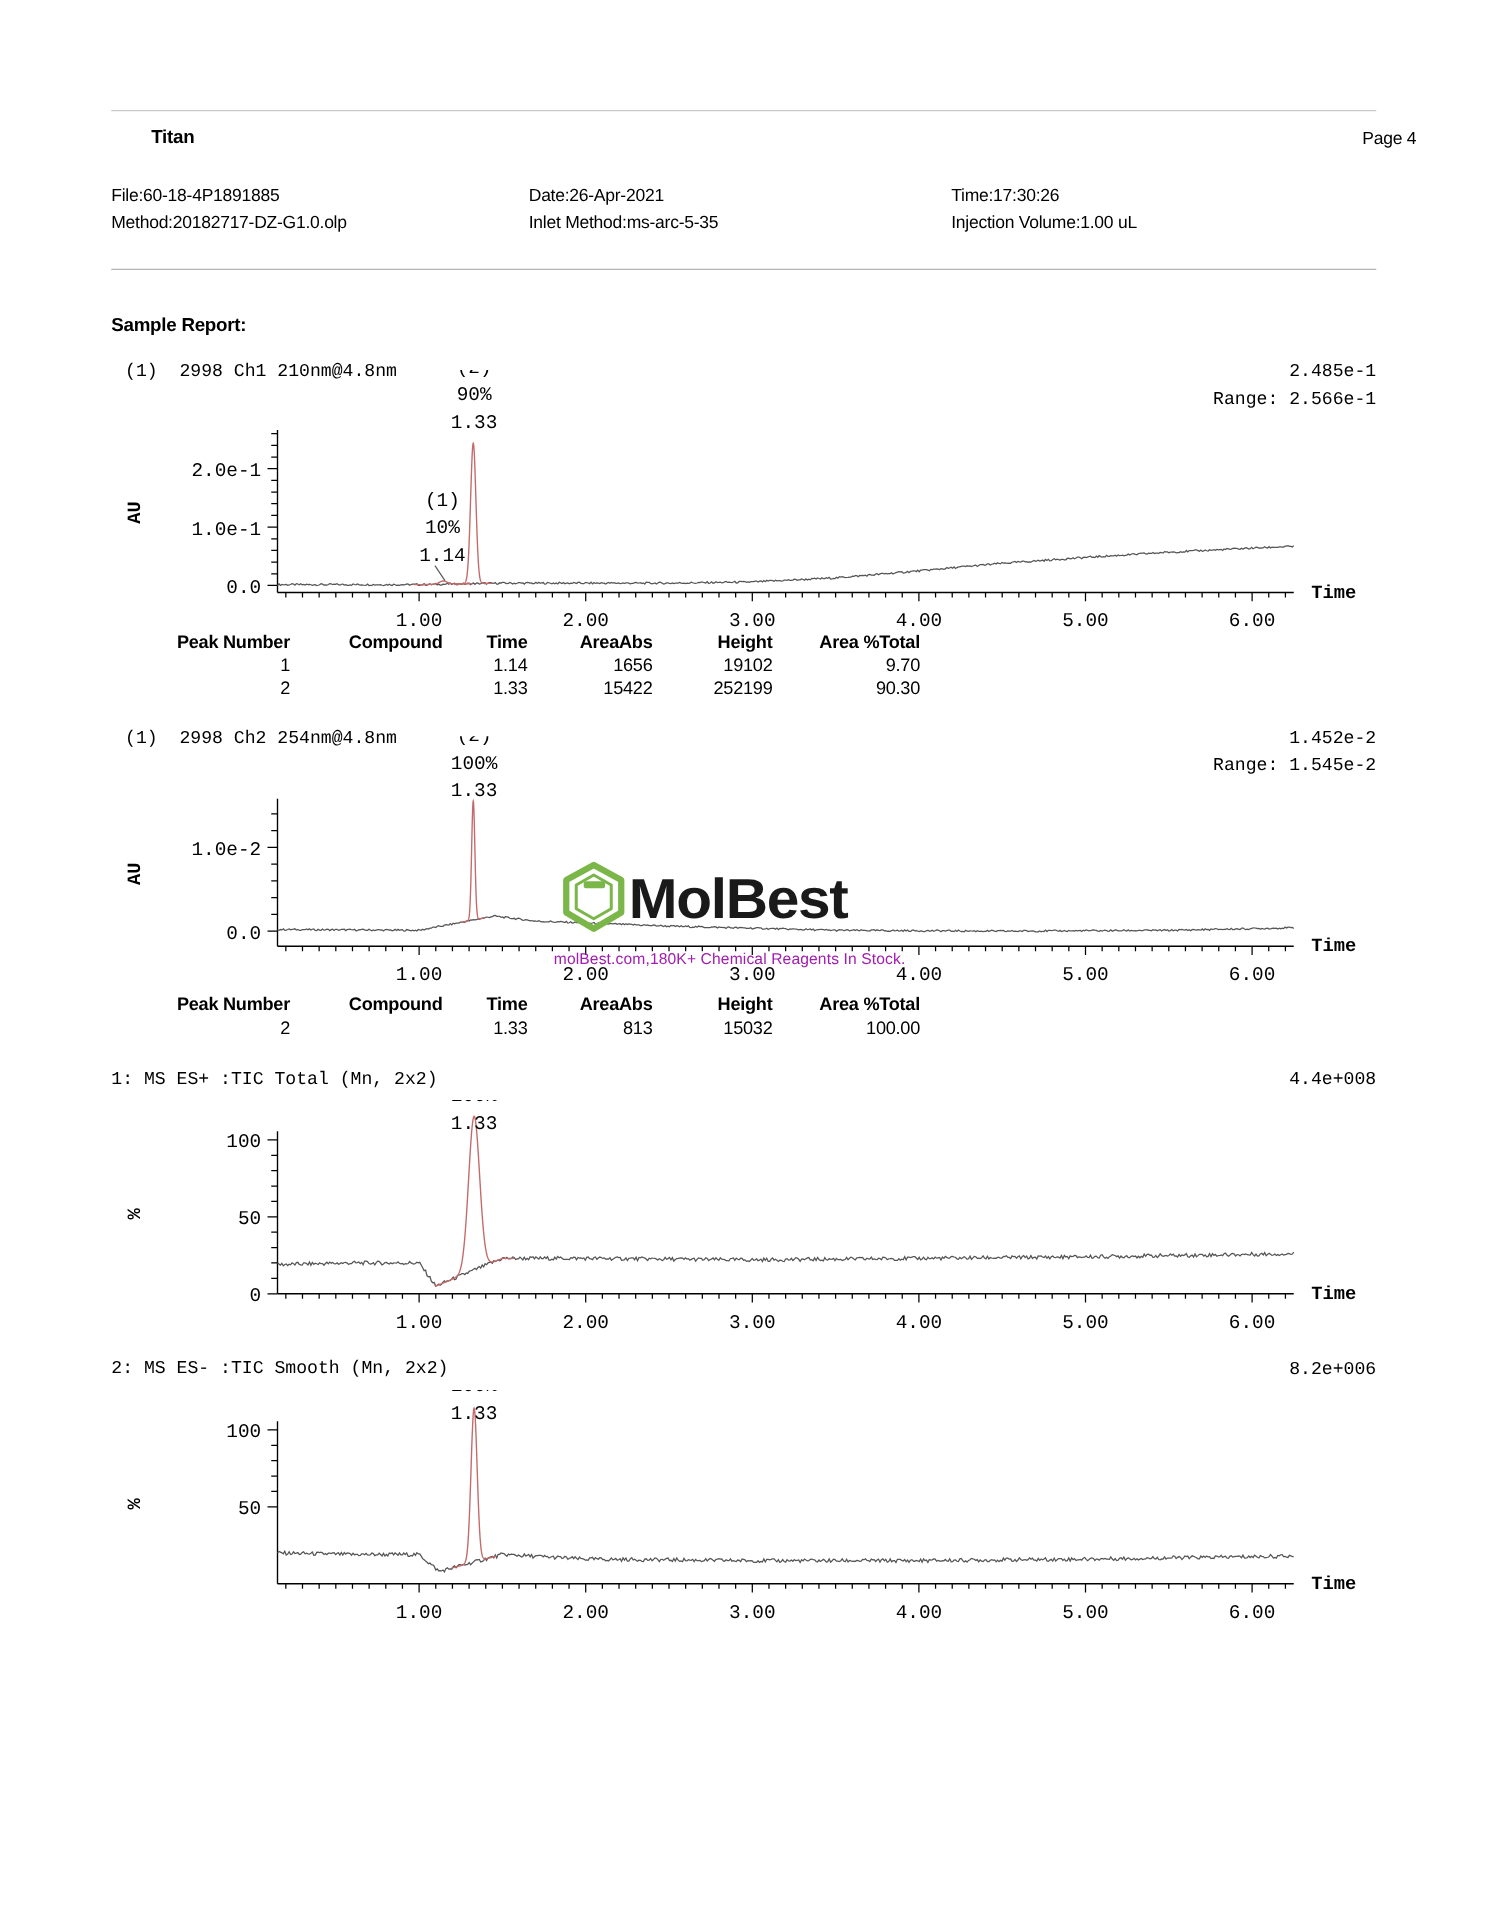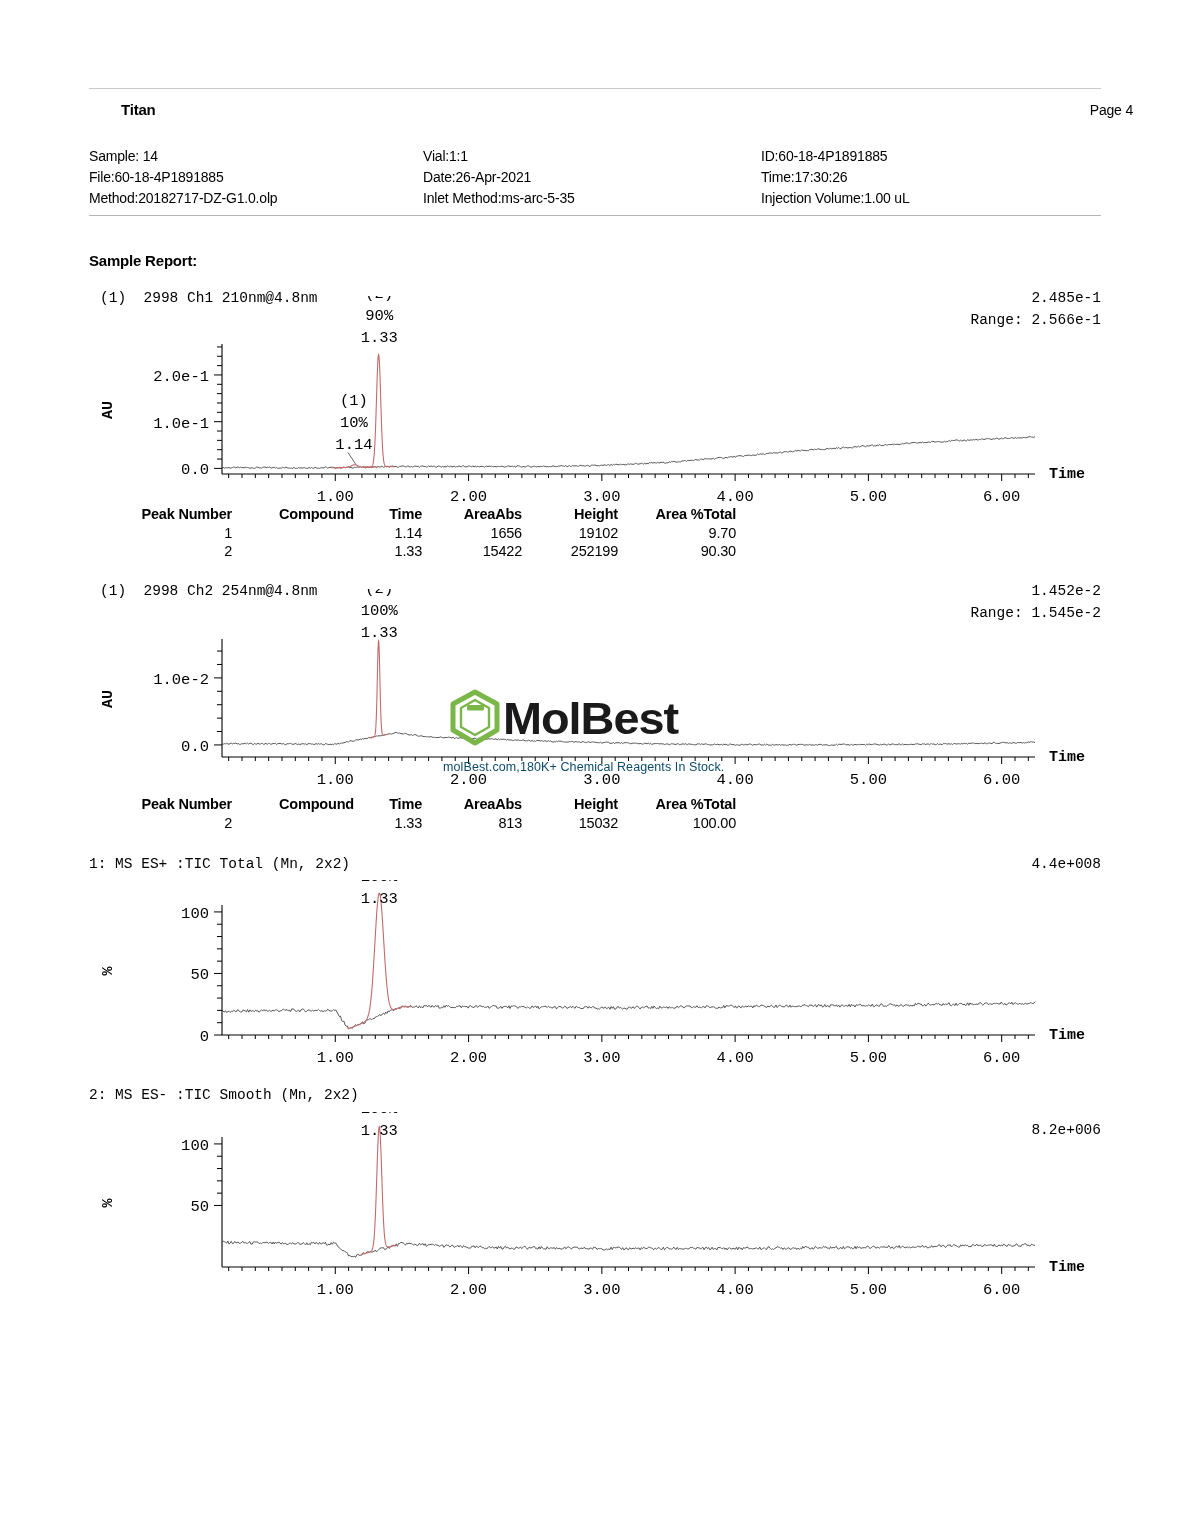--- a/index.html
+++ b/index.html
@@ -135,43 +135,38 @@
     left: 445px; top: 688px;
     width: 240px;
     height: 62px;
     pointer-events: none;
   }
   .wm-text {
     position: absolute;
     left: 443px; top: 760px;
     font-family: "Liberation Sans", sans-serif;
     font-size: 12.5px;
-    color: #0c4a6e;
+    color: #a21caf;
     white-space: nowrap;
     letter-spacing: 0.1px;
   }
 </style>
 </head>
 <body>
 
 <div class="page">
 
   <div class="hdr-rule-top"></div>
 
   <div class="hdr">
     <div class="hdr-title">Titan</div>
     <div class="hdr-page">Page 4</div>
   </div>
 
   <div class="hdr-grid">
-    <div class="hdr-row">
-      <div class="hdr-c1">Sample: 14</div>
-      <div class="hdr-c2">Vial:1:1</div>
-      <div class="hdr-c3">ID:60-18-4P1891885</div>
-    </div>
     <div class="hdr-row">
       <div class="hdr-c1">File:60-18-4P1891885</div>
       <div class="hdr-c2">Date:26-Apr-2021</div>
       <div class="hdr-c3">Time:17:30:26</div>
     </div>
     <div class="hdr-row">
       <div class="hdr-c1">Method:20182717-DZ-G1.0.olp</div>
       <div class="hdr-c2">Inlet Method:ms-arc-5-35</div>
       <div class="hdr-c3">Injection Volume:1.00 uL</div>
     </div>
@@ -530,21 +525,21 @@
         <text x="209" y="37.92307692307692" text-anchor="end" font-family="Liberation Mono, DejaVu Sans Mono, monospace" font-size="15.5" fill="#000">100</text>
         <text x="112" y="91" text-anchor="middle" font-family="Liberation Mono, DejaVu Sans Mono, monospace" font-size="15" font-weight="bold" fill="#000" transform="rotate(-90 112 91)">%</text>
         <path d="M222.00,130.16L223.16,131.20L224.32,132.17L225.48,130.64L226.65,132.57L227.81,131.60L228.97,131.22L230.13,132.45L231.29,131.36L232.45,131.80L233.61,130.25L234.78,130.92L235.94,132.04L237.10,130.12L238.26,129.83L239.42,131.49L240.58,131.94L241.74,132.09L242.91,130.22L244.07,130.25L245.23,130.86L246.39,131.95L247.55,129.58L248.71,132.25L249.87,129.92L251.04,131.44L252.20,130.61L253.36,131.01L254.52,131.59L255.68,130.19L256.84,130.97L258.00,130.89L259.17,132.16L260.33,130.84L261.49,129.78L262.65,131.10L263.81,129.69L264.97,130.55L266.13,130.00L267.30,131.00L268.46,131.15L269.62,130.32L270.78,131.43L271.94,130.87L273.10,130.18L274.26,130.85L275.43,130.00L276.59,129.87L277.75,130.50L278.91,131.64L280.07,130.87L281.23,130.88L282.39,129.63L283.56,129.03L284.72,130.25L285.88,130.13L287.04,129.57L288.20,130.94L289.36,129.92L290.52,131.79L291.69,128.89L292.85,128.96L294.01,129.27L295.17,130.83L296.33,131.34L297.49,130.91L298.65,130.03L299.82,131.83L300.98,130.07L302.14,128.93L303.30,129.09L304.46,130.42L305.62,131.86L306.78,131.14L307.95,130.03L309.11,129.98L310.27,130.69L311.43,131.14L312.59,130.27L313.75,131.06L314.91,130.35L316.08,130.40L317.24,130.55L318.40,129.42L319.56,130.59L320.72,131.15L321.88,130.75L323.04,131.56L324.21,130.85L325.37,131.08L326.53,130.82L327.69,129.24L328.85,130.29L330.01,130.89L331.17,131.20L332.34,130.79L333.50,129.81L334.66,130.33L335.82,129.90L336.98,132.03L338.14,134.14L339.30,136.54L340.47,136.06L341.63,140.61L342.79,141.41L343.95,141.22L345.11,145.05L346.27,146.21L347.43,146.01L348.60,148.95L349.76,148.17L350.92,147.25L352.08,148.25L353.24,147.42L354.40,145.74L355.56,144.60L356.73,145.63L357.89,144.62L359.05,144.76L360.21,144.44L361.37,143.14L362.53,141.67L363.69,143.82L364.86,143.21L366.02,140.46L367.18,139.85L368.34,139.68L369.50,138.86L370.66,138.82L371.82,139.66L372.99,138.42L374.15,138.78L375.31,137.09L376.47,136.59L377.63,136.32L378.79,135.32L379.95,134.63L381.12,135.68L382.28,134.04L383.44,133.23L384.60,134.47L385.76,132.02L386.92,133.46L388.08,130.98L389.25,131.79L390.41,130.29L391.57,129.89L392.73,129.85L393.89,130.64L395.05,128.50L396.21,129.21L397.38,128.50L398.54,127.95L399.70,128.58L400.86,127.94L402.02,126.22L403.18,126.14L404.34,126.90L405.51,125.82L406.67,127.08L407.83,127.14L408.99,126.88L410.15,125.51L411.31,125.95L412.47,127.62L413.64,127.07L414.80,127.06L415.96,125.63L417.12,126.70L418.28,127.90L419.44,125.79L420.60,127.83L421.77,126.67L422.93,127.80L424.09,125.48L425.25,125.89L426.41,125.34L427.57,127.06L428.73,125.47L429.90,126.34L431.06,127.30L432.22,125.42L433.38,126.96L434.54,126.97L435.70,125.51L436.86,126.77L438.03,125.36L439.19,128.15L440.35,128.11L441.51,127.34L442.67,127.86L443.83,125.72L444.99,127.33L446.16,125.23L447.32,126.21L448.48,125.68L449.64,126.59L450.80,127.57L451.96,127.54L453.12,127.59L454.29,127.47L455.45,127.67L456.61,126.22L457.77,126.57L458.93,125.72L460.09,125.94L461.25,127.83L462.42,125.99L463.58,126.46L464.74,126.35L465.90,126.81L467.06,126.41L468.22,128.14L469.38,125.87L470.55,125.59L471.71,126.93L472.87,127.14L474.03,127.67L475.19,125.96L476.35,125.62L477.51,127.42L478.68,126.37L479.84,125.63L481.00,126.00L482.16,126.74L483.32,126.39L484.48,127.27L485.64,127.17L486.81,127.36L487.97,126.16L489.13,128.29L490.29,127.40L491.45,126.58L492.61,125.85L493.77,125.45L494.94,126.02L496.10,125.96L497.26,128.28L498.42,128.18L499.58,127.77L500.74,126.25L501.90,128.43L503.07,126.75L504.23,126.59L505.39,126.36L506.55,126.38L507.71,127.88L508.87,125.80L510.03,128.52L511.20,126.00L512.36,126.32L513.52,125.61L514.68,126.11L515.84,126.35L517.00,127.34L518.16,128.44L519.33,126.53L520.49,127.01L521.65,126.43L522.81,126.60L523.97,126.65L525.13,127.29L526.29,128.02L527.46,126.99L528.62,127.55L529.78,128.37L530.94,127.87L532.10,125.89L533.26,127.39L534.42,126.89L535.59,126.01L536.75,127.86L537.91,126.12L539.07,128.84L540.23,127.60L541.39,126.83L542.55,126.74L543.72,126.50L544.88,126.31L546.04,126.51L547.20,127.47L548.36,126.30L549.52,127.21L550.68,126.93L551.85,128.22L553.01,127.49L554.17,126.88L555.33,126.59L556.49,128.94L557.65,127.52L558.81,126.29L559.98,126.75L561.14,126.63L562.30,128.16L563.46,127.65L564.62,126.27L565.78,126.72L566.94,128.50L568.11,127.62L569.27,127.26L570.43,126.27L571.59,127.85L572.75,126.20L573.91,127.45L575.07,128.28L576.24,126.21L577.40,127.34L578.56,127.47L579.72,127.75L580.88,128.55L582.04,128.41L583.20,128.63L584.37,126.79L585.53,126.72L586.69,126.32L587.85,128.21L589.01,126.50L590.17,127.39L591.33,127.86L592.50,126.59L593.66,126.65L594.82,128.17L595.98,127.94L597.14,129.06L598.30,128.72L599.46,129.16L600.63,128.06L601.79,126.79L602.95,128.28L604.11,127.88L605.27,127.07L606.43,128.52L607.59,128.11L608.76,127.25L609.92,129.28L611.08,126.53L612.24,128.33L613.40,126.56L614.56,129.17L615.72,129.13L616.89,127.24L618.05,126.29L619.21,128.12L620.37,127.41L621.53,128.23L622.69,129.10L623.85,128.15L625.02,128.26L626.18,129.01L627.34,129.22L628.50,127.20L629.66,126.95L630.82,128.16L631.98,128.01L633.15,126.67L634.31,128.43L635.47,127.47L636.63,126.08L637.79,126.39L638.95,127.43L640.11,129.07L641.28,127.27L642.44,127.13L643.60,127.80L644.76,127.07L645.92,126.33L647.08,126.04L648.24,128.09L649.41,127.78L650.57,128.71L651.73,126.30L652.89,128.39L654.05,125.93L655.21,127.57L656.37,128.48L657.54,128.12L658.70,128.74L659.86,126.07L661.02,127.83L662.18,128.00L663.34,127.02L664.50,127.33L665.67,127.49L666.83,126.65L667.99,128.46L669.15,126.70L670.31,127.72L671.47,127.72L672.63,127.46L673.80,128.40L674.96,127.93L676.12,127.59L677.28,125.93L678.44,127.79L679.60,126.65L680.76,125.69L681.93,126.20L683.09,127.15L684.25,127.95L685.41,126.31L686.57,126.10L687.73,125.85L688.89,126.11L690.06,125.88L691.22,127.50L692.38,127.80L693.54,126.55L694.70,127.17L695.86,127.24L697.02,125.76L698.19,127.57L699.35,127.13L700.51,127.46L701.67,127.74L702.83,126.58L703.99,126.77L705.15,127.84L706.32,125.68L707.48,125.94L708.64,126.33L709.80,127.78L710.96,127.01L712.12,126.99L713.28,126.79L714.45,127.04L715.61,128.32L716.77,128.28L717.93,128.29L719.09,126.90L720.25,128.15L721.41,127.37L722.58,127.82L723.74,125.40L724.90,127.84L726.06,125.72L727.22,125.77L728.38,126.10L729.54,125.75L730.71,125.22L731.87,125.21L733.03,126.43L734.19,127.62L735.35,125.85L736.51,127.97L737.67,127.29L738.84,125.79L740.00,127.33L741.16,127.80L742.32,125.80L743.48,126.88L744.64,126.89L745.80,126.15L746.97,127.08L748.13,125.76L749.29,126.54L750.45,126.26L751.61,125.97L752.77,127.94L753.93,125.69L755.10,126.69L756.26,125.16L757.42,125.89L758.58,126.58L759.74,126.48L760.90,125.34L762.06,125.12L763.23,125.60L764.39,125.82L765.55,127.10L766.71,127.45L767.87,125.89L769.03,126.98L770.19,126.15L771.36,125.32L772.52,126.08L773.68,127.46L774.84,127.08L776.00,124.95L777.16,127.50L778.32,126.34L779.49,125.07L780.65,125.37L781.81,126.69L782.97,126.60L784.13,126.91L785.29,126.25L786.45,124.75L787.62,126.47L788.78,127.05L789.94,125.04L791.10,127.24L792.26,126.04L793.42,126.39L794.58,126.67L795.75,126.59L796.91,126.66L798.07,125.97L799.23,125.97L800.39,126.56L801.55,126.53L802.71,125.07L803.88,125.26L805.04,124.56L806.20,125.83L807.36,125.94L808.52,126.80L809.68,124.76L810.84,125.37L812.01,125.10L813.17,126.61L814.33,125.42L815.49,124.65L816.65,127.13L817.81,125.21L818.97,124.48L820.14,126.08L821.30,124.81L822.46,127.12L823.62,126.54L824.78,124.47L825.94,126.78L827.10,125.82L828.27,125.76L829.43,127.29L830.59,124.72L831.75,124.84L832.91,124.80L834.07,125.59L835.23,126.03L836.40,124.82L837.56,126.64L838.72,125.26L839.88,127.14L841.04,125.39L842.20,124.87L843.36,126.01L844.53,126.14L845.69,125.44L846.85,125.75L848.01,126.43L849.17,124.36L850.33,126.91L851.49,124.30L852.66,125.56L853.82,125.19L854.98,127.02L856.14,124.71L857.30,125.23L858.46,125.03L859.62,124.29L860.79,124.46L861.95,126.09L863.11,125.52L864.27,125.75L865.43,126.12L866.59,125.63L867.75,125.74L868.92,124.67L870.08,125.88L871.24,126.12L872.40,124.13L873.56,126.56L874.72,126.37L875.88,125.13L877.05,124.93L878.21,126.07L879.37,126.35L880.53,124.15L881.69,123.78L882.85,125.54L884.01,126.53L885.18,125.73L886.34,126.68L887.50,125.33L888.66,124.83L889.82,123.73L890.98,124.07L892.14,124.36L893.31,125.31L894.47,124.70L895.63,126.47L896.79,124.84L897.95,125.90L899.11,126.26L900.27,125.02L901.44,124.64L902.60,126.19L903.76,126.18L904.92,125.08L906.08,124.68L907.24,125.21L908.40,124.87L909.57,126.35L910.73,125.00L911.89,126.23L913.05,125.12L914.21,125.88L915.37,123.28L916.53,125.01L917.70,123.41L918.86,123.38L920.02,124.19L921.18,124.05L922.34,125.81L923.50,125.72L924.66,124.36L925.83,126.08L926.99,124.80L928.15,123.08L929.31,124.38L930.47,125.11L931.63,124.70L932.79,124.39L933.96,124.91L935.12,124.46L936.28,123.06L937.44,124.12L938.60,123.30L939.76,124.86L940.92,124.74L942.09,125.59L943.25,123.44L944.41,125.03L945.57,123.94L946.73,124.52L947.89,123.90L949.05,122.85L950.22,125.40L951.38,125.75L952.54,124.70L953.70,124.11L954.86,125.57L956.02,123.09L957.18,125.44L958.35,124.49L959.51,123.46L960.67,123.41L961.83,123.51L962.99,124.95L964.15,123.94L965.31,125.48L966.48,125.12L967.64,122.88L968.80,125.33L969.96,122.89L971.12,124.27L972.28,123.49L973.44,124.97L974.61,124.43L975.77,124.40L976.93,124.03L978.09,124.61L979.25,123.00L980.41,122.43L981.57,124.00L982.74,125.00L983.90,124.15L985.06,123.10L986.22,122.78L987.38,123.24L988.54,124.87L989.70,123.71L990.87,123.80L992.03,124.67L993.19,123.60L994.35,123.24L995.51,123.74L996.67,123.19L997.83,123.77L999.00,123.86L1000.16,124.02L1001.32,121.99L1002.48,123.75L1003.64,124.80L1004.80,123.33L1005.96,124.94L1007.13,124.68L1008.29,123.16L1009.45,122.69L1010.61,123.93L1011.77,122.11L1012.93,124.62L1014.09,123.50L1015.26,122.68L1016.42,123.44L1017.58,124.32L1018.74,124.00L1019.90,123.18L1021.06,124.37L1022.22,123.53L1023.39,124.42L1024.55,123.79L1025.71,123.21L1026.87,124.11L1028.03,123.71L1029.19,123.54L1030.35,122.65L1031.52,122.93L1032.68,123.55L1033.84,123.24L1035.00,121.73" fill="none" stroke="#555555" stroke-width="1"></path>
         <path d="M347.28,147.00L347.68,147.55L348.08,148.11L348.48,148.66L348.88,148.74L349.28,148.57L349.68,148.40L350.08,148.24L350.48,148.07L350.88,147.90L351.28,147.74L351.68,147.57L352.08,147.41L352.48,147.24L352.88,147.07L353.28,146.91L353.68,146.74L354.08,146.58L354.48,146.41L354.88,146.24L355.28,146.08L355.68,145.91L356.08,145.74L356.48,145.58L356.88,145.41L357.28,145.25L357.68,145.08L358.08,144.91L358.48,144.75L358.88,144.58L359.28,144.41L359.68,144.24L360.08,144.07L360.48,143.90L360.88,143.73L361.28,143.56L361.68,143.38L362.08,143.20L362.48,143.01L362.88,142.81L363.28,142.60L363.68,142.37L364.08,142.12L364.47,141.84L364.87,141.53L365.27,141.17L365.67,140.76L366.07,140.27L366.47,139.69L366.87,139.00L367.27,138.19L367.67,137.21L368.07,136.05L368.47,134.67L368.87,133.05L369.27,131.13L369.67,128.90L370.07,126.32L370.47,123.35L370.87,119.96L371.27,116.14L371.67,111.87L372.07,107.15L372.47,101.97L372.87,96.36L373.27,90.36L373.67,84.00L374.07,77.36L374.47,70.51L374.87,63.56L375.27,56.60L375.67,49.75L376.07,43.14L376.47,36.90L376.87,31.15L377.27,26.02L377.67,21.62L378.07,18.05L378.47,15.40L378.87,13.71L379.27,13.03L379.67,13.38L380.07,14.73L380.47,17.06L380.87,20.30L381.27,24.36L381.67,29.16L382.07,34.58L382.47,40.48L382.87,46.76L383.27,53.27L383.67,59.90L384.07,66.53L384.47,73.04L384.87,79.35L385.27,85.37L385.67,91.04L386.07,96.32L386.47,101.17L386.87,105.56L387.27,109.50L387.67,112.99L388.07,116.04L388.47,118.67L388.86,120.93L389.26,122.83L389.66,124.41L390.06,125.70L390.46,126.75L390.86,127.57L391.26,128.22L391.66,128.70L392.06,129.06L392.46,129.30L392.86,129.46L393.26,129.54L393.66,129.57L394.06,129.55L394.46,129.49L394.86,129.41L395.26,129.30L395.66,129.18L396.06,129.05L396.46,128.91L396.86,128.76L397.26,128.60L397.66,128.45L398.06,128.29L398.46,128.12L398.86,127.96L399.26,127.80L399.66,127.63L400.06,127.47L400.46,127.30L400.86,127.13L401.26,126.97L401.66,126.80L402.06,126.69L402.46,126.69L402.86,126.69L403.26,126.69L403.66,126.69L404.06,126.69L404.46,126.69L404.86,126.69L405.26,126.69L405.66,126.69L406.06,126.69L406.46,126.69L406.86,126.69L407.26,126.69L407.66,126.69L408.06,126.69L408.46,126.69L408.86,126.69L409.26,126.69L409.66,126.69L410.06,126.69L410.46,126.69L410.86,126.69L411.26,126.69" fill="none" stroke="#c46a6a" stroke-width="1.1"></path>
         <text x="379.26885245901644" y="-21" text-anchor="middle" font-family="Liberation Mono, DejaVu Sans Mono, monospace" font-size="15.5" fill="#000">(2)</text>
         <text x="379.26885245901644" y="1" text-anchor="middle" font-family="Liberation Mono, DejaVu Sans Mono, monospace" font-size="15.5" fill="#000">100%</text>
         <text x="379.26885245901644" y="23" text-anchor="middle" font-family="Liberation Mono, DejaVu Sans Mono, monospace" font-size="15.5" fill="#000">1.33</text>
       </svg></div>
 
   <div class="chart-title" style="left:89px; top:1087px;text-align:right;">2: MS ES- :TIC Smooth (Mn, 2x2)</div>
-  <div class="chart-topright" style="top:1122px;">8.2e+006</div>
+  <div class="chart-topright" style="top:1088px;">8.2e+006</div>
   <div class="svg-plot" id="plot-3" style="left:0px; top:1112px;"><svg width="1190" height="190" viewBox="0 0 1190 190">
         <line x1="222" y1="155" x2="1035" y2="155" stroke="#000" stroke-width="1.1"></line>
         <line x1="222" y1="155" x2="222" y2="25" stroke="#000" stroke-width="1.1"></line>
         <line x1="228.6639344262295" y1="155" x2="228.6639344262295" y2="159" stroke="#000" stroke-width="1"></line>
         <line x1="241.99180327868854" y1="155" x2="241.99180327868854" y2="159" stroke="#000" stroke-width="1"></line>
         <line x1="255.31967213114754" y1="155" x2="255.31967213114754" y2="159" stroke="#000" stroke-width="1"></line>
         <line x1="268.6475409836066" y1="155" x2="268.6475409836066" y2="159" stroke="#000" stroke-width="1"></line>
         <line x1="281.9754098360656" y1="155" x2="281.9754098360656" y2="159" stroke="#000" stroke-width="1"></line>
         <line x1="295.3032786885246" y1="155" x2="295.3032786885246" y2="159" stroke="#000" stroke-width="1"></line>
         <line x1="308.63114754098365" y1="155" x2="308.63114754098365" y2="159" stroke="#000" stroke-width="1"></line>

